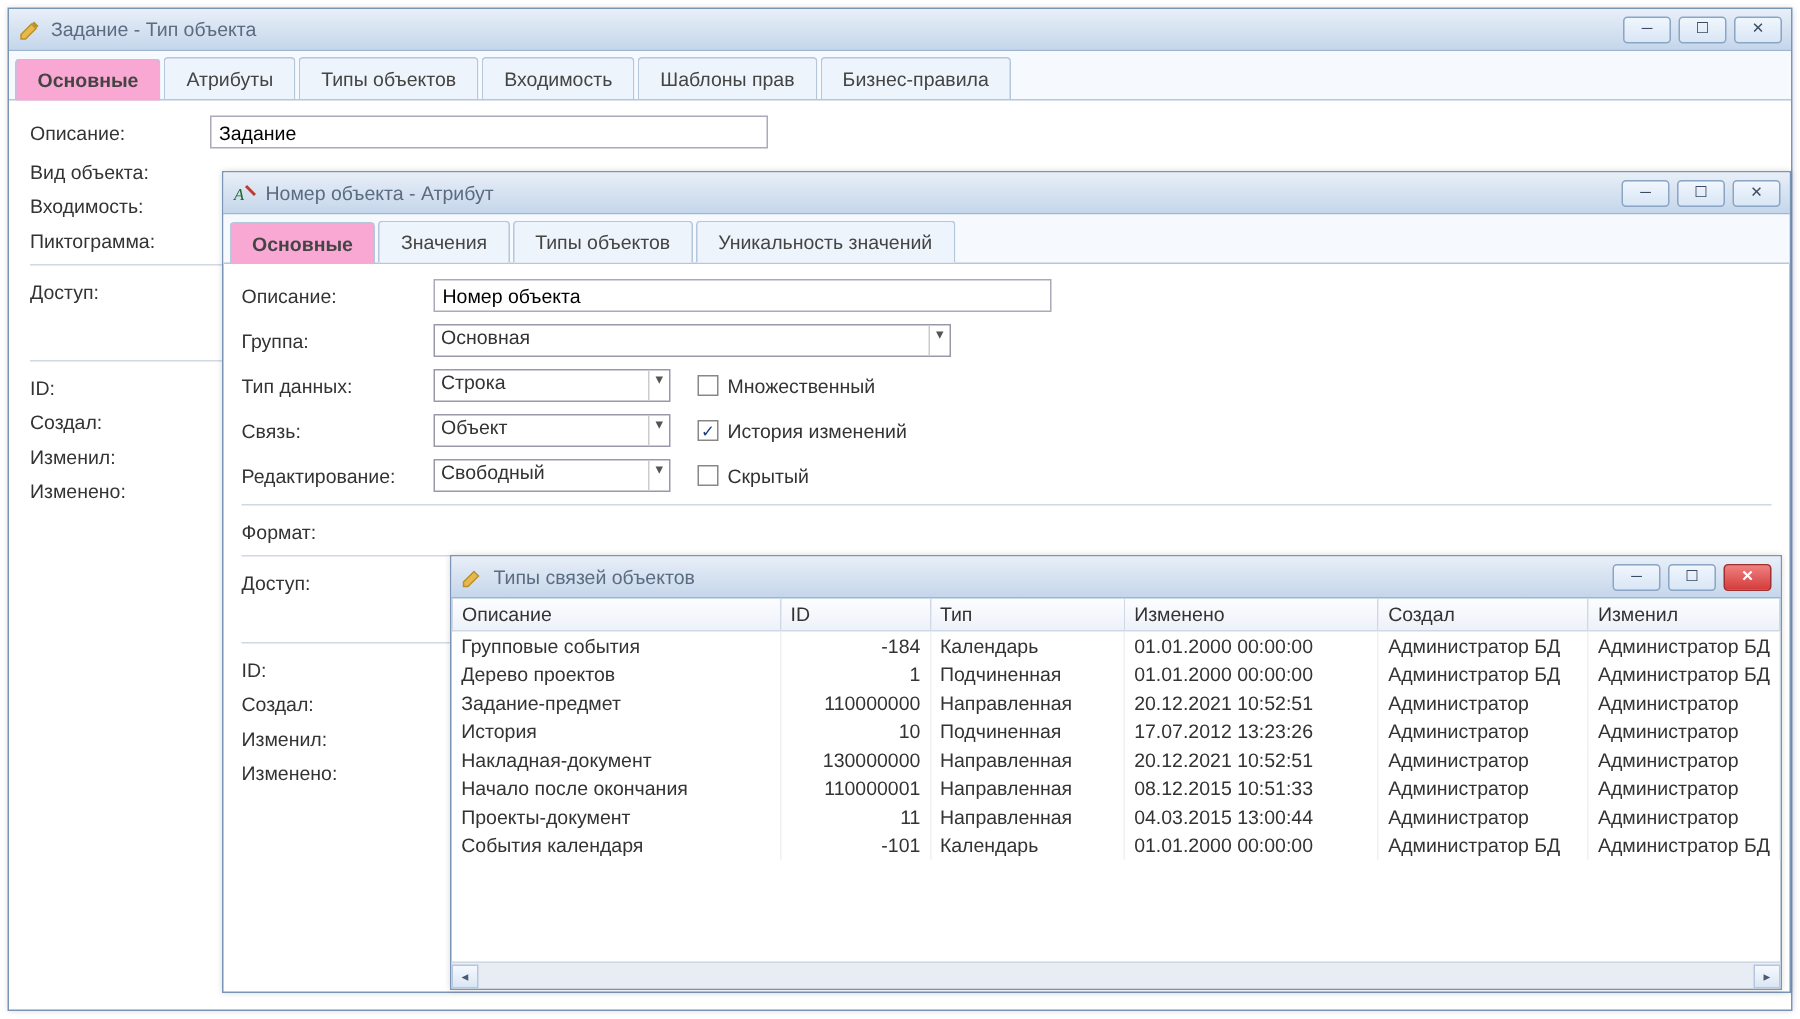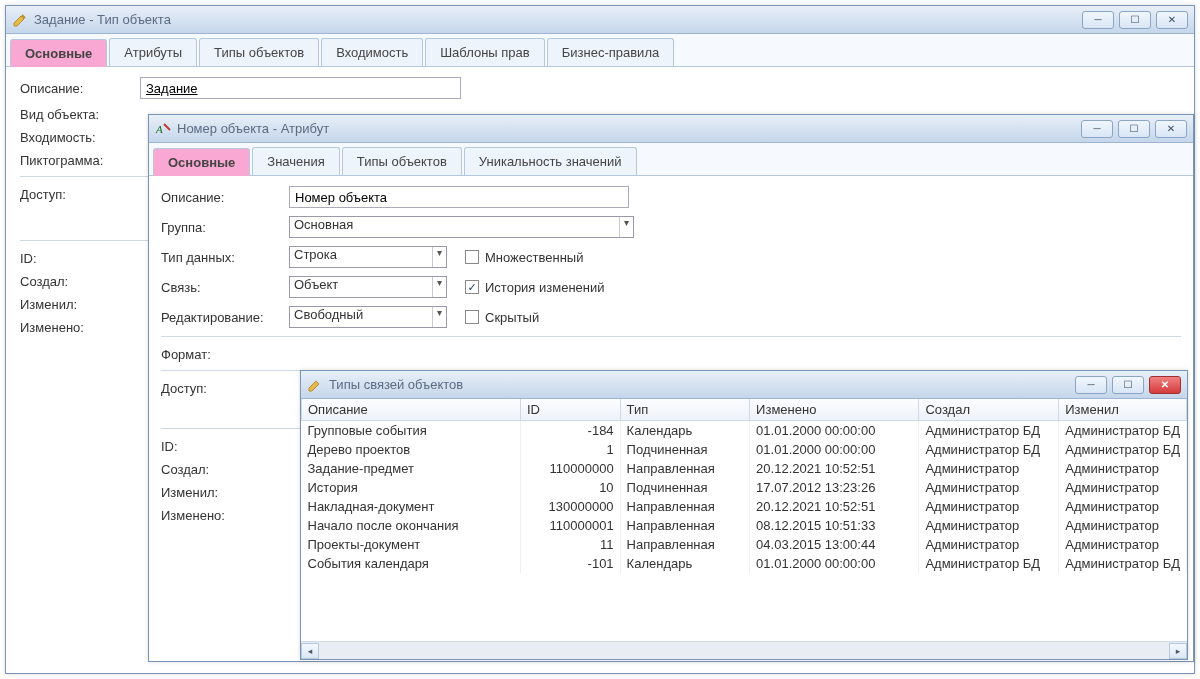--- a/index.html
+++ b/index.html
@@ -101,22 +101,22 @@
       width: 110px;
       color: #333;
     }
     .text-input {
       border: 1px solid #aab;
       height: 22px;
       padding: 0 5px;
       font-size: 13px;
       font-family: inherit;
     }
-    .text-input.wide { width: 321px; text-decoration: underline; }
-    .text-input.wide2 { width: 340px; }
+    .text-input.wide { width: 372px; }
+    .text-input.wide2 { width: 412px; }
     .dropdown {
       border: 1px solid #99a;
       height: 22px;
       display: flex;
       padding: 0 4px;
       background: #fff;
       cursor: pointer;
     }
     .dropdown .dd-text { flex: 1; font-size: 13px; }
     .dropdown .dd-arrow { font-size: 10px; color: #555; padding-left:4px; border-left:1px solid #ccc; margin-left:4px;}

